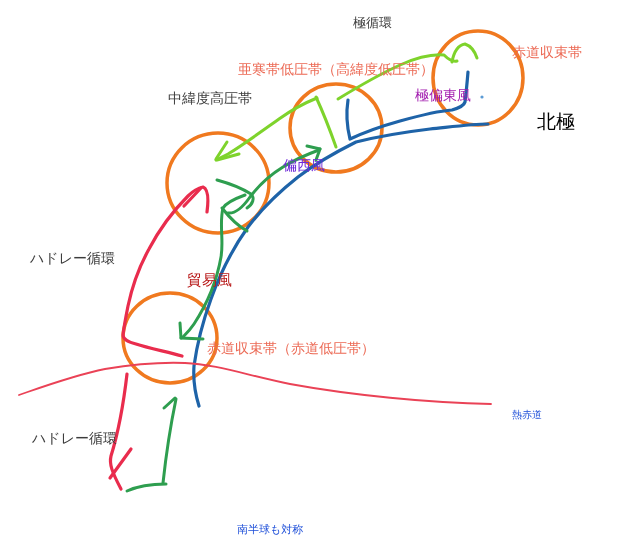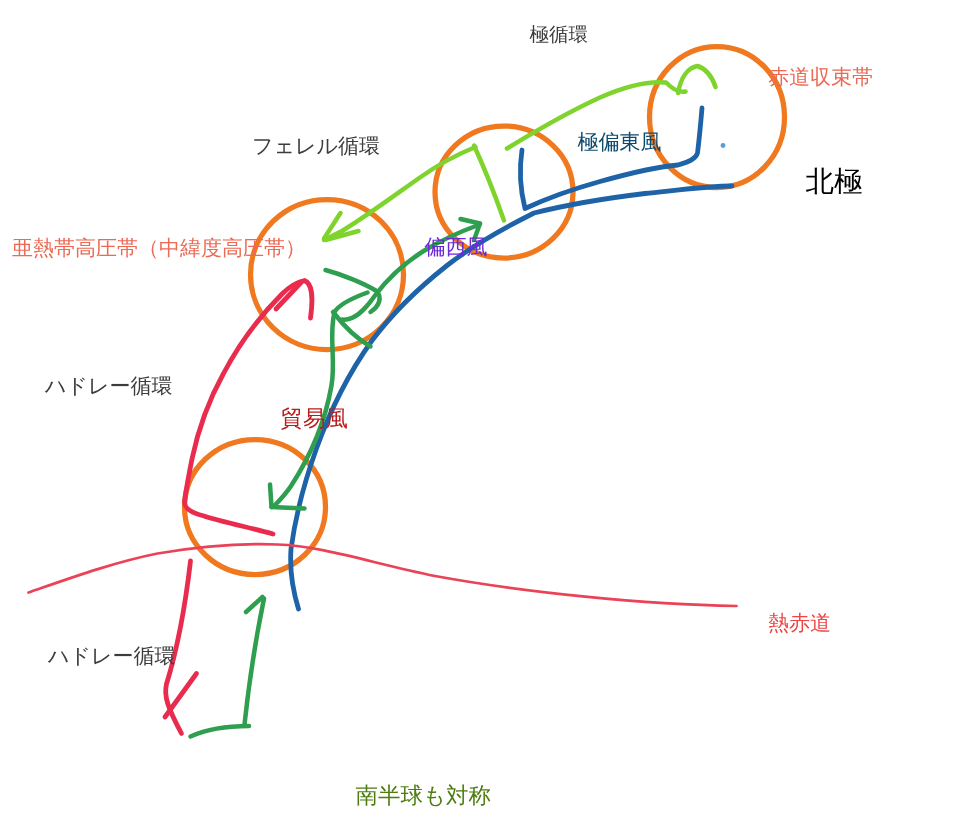--- a/index.html
+++ b/index.html
@@ -79,35 +79,36 @@
         <path d="M 19,395 C 45,386 75,375 105,369 C 135,364 160,362 185,363
                  C 215,364 250,376 290,384 C 350,395 430,403 491,404" stroke="#ea4256" stroke-width="1.8"></path>
       </g>
     </g>
   </svg>
 
   <div class="lbl" style="left:353px;top:16px;color:#3c3c3c;font-size:13px">極循環</div>
 
   <div class="lbl" style="left:512px;top:45px;color:#ec6a55;font-size:14px">赤道収束帯</div>
 
+  <div class="lbl" style="left:238px;top:62px;color:#ec6a55;font-size:14px">亜寒帯低圧帯（高緯度低圧帯）</div>
 
-  <div class="lbl" style="left:168px;top:91px;color:#3c3c3c;font-size:14px">フェレル循環</div>
+  <div class="lbl" style="left:168px;top:91px;color:#3c3c3c;font-size:14px">中緯度高圧帯</div>
 
-  <div class="lbl" style="left:385px;top:88px;color:#0c4a6e;font-size:14px">極偏東風</div>
+  <div class="lbl" style="left:415px;top:88px;color:#a21caf;font-size:14px">極偏東風</div>
 
   <div class="lbl" style="left:537px;top:111px;color:#000000;font-size:19px">北極</div>
 
-  <div class="lbl" style="left:8px;top:159px;color:#ec6a55;font-size:14px">亜熱帯高圧帯（中緯度高圧帯）</div>
 
   <div class="lbl" style="left:283px;top:158px;color:#6d28d9;font-size:14px">偏西風</div>
 
   <div class="lbl" style="left:30px;top:251px;color:#3c3c3c;font-size:14px">ハドレー循環</div>
 
   <div class="lbl" style="left:187px;top:272px;color:#b91c1c;font-size:15px">貿易風</div>
 
+  <div class="lbl" style="left:207px;top:341px;color:#ec6a55;font-size:14px">赤道収束帯（赤道低圧帯）</div>
 
-  <div class="lbl" style="left:512px;top:409px;color:#ef4444;font-size:14px">熱赤道</div>
+  <div class="lbl" style="left:512px;top:409px;color:#1d4ed8;font-size:10px">熱赤道</div>
 
   <div class="lbl" style="left:32px;top:431px;color:#3c3c3c;font-size:14px">ハドレー循環</div>
 
-  <div class="lbl" style="left:237px;top:523px;color:#4d7c0f;font-size:15px">南半球も対称</div>
+  <div class="lbl" style="left:237px;top:523px;color:#1d4ed8;font-size:11px">南半球も対称</div>
 
 </div>
 
 </body></html>

